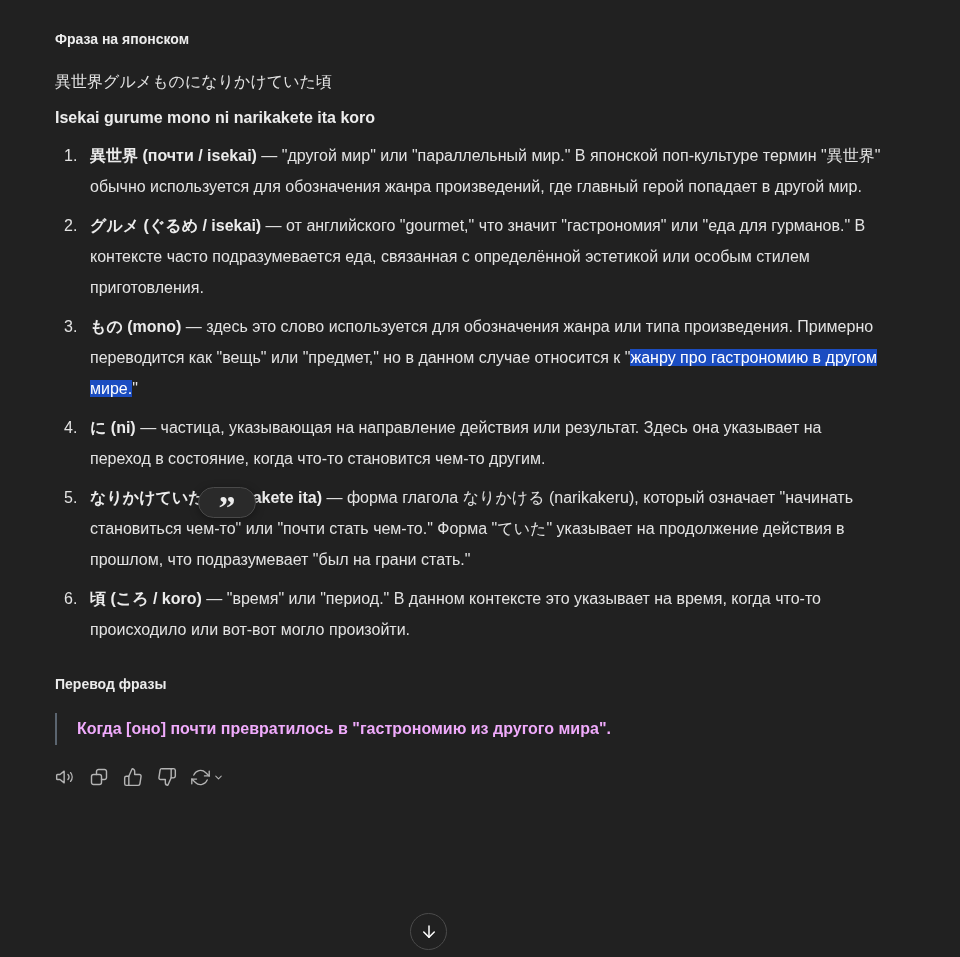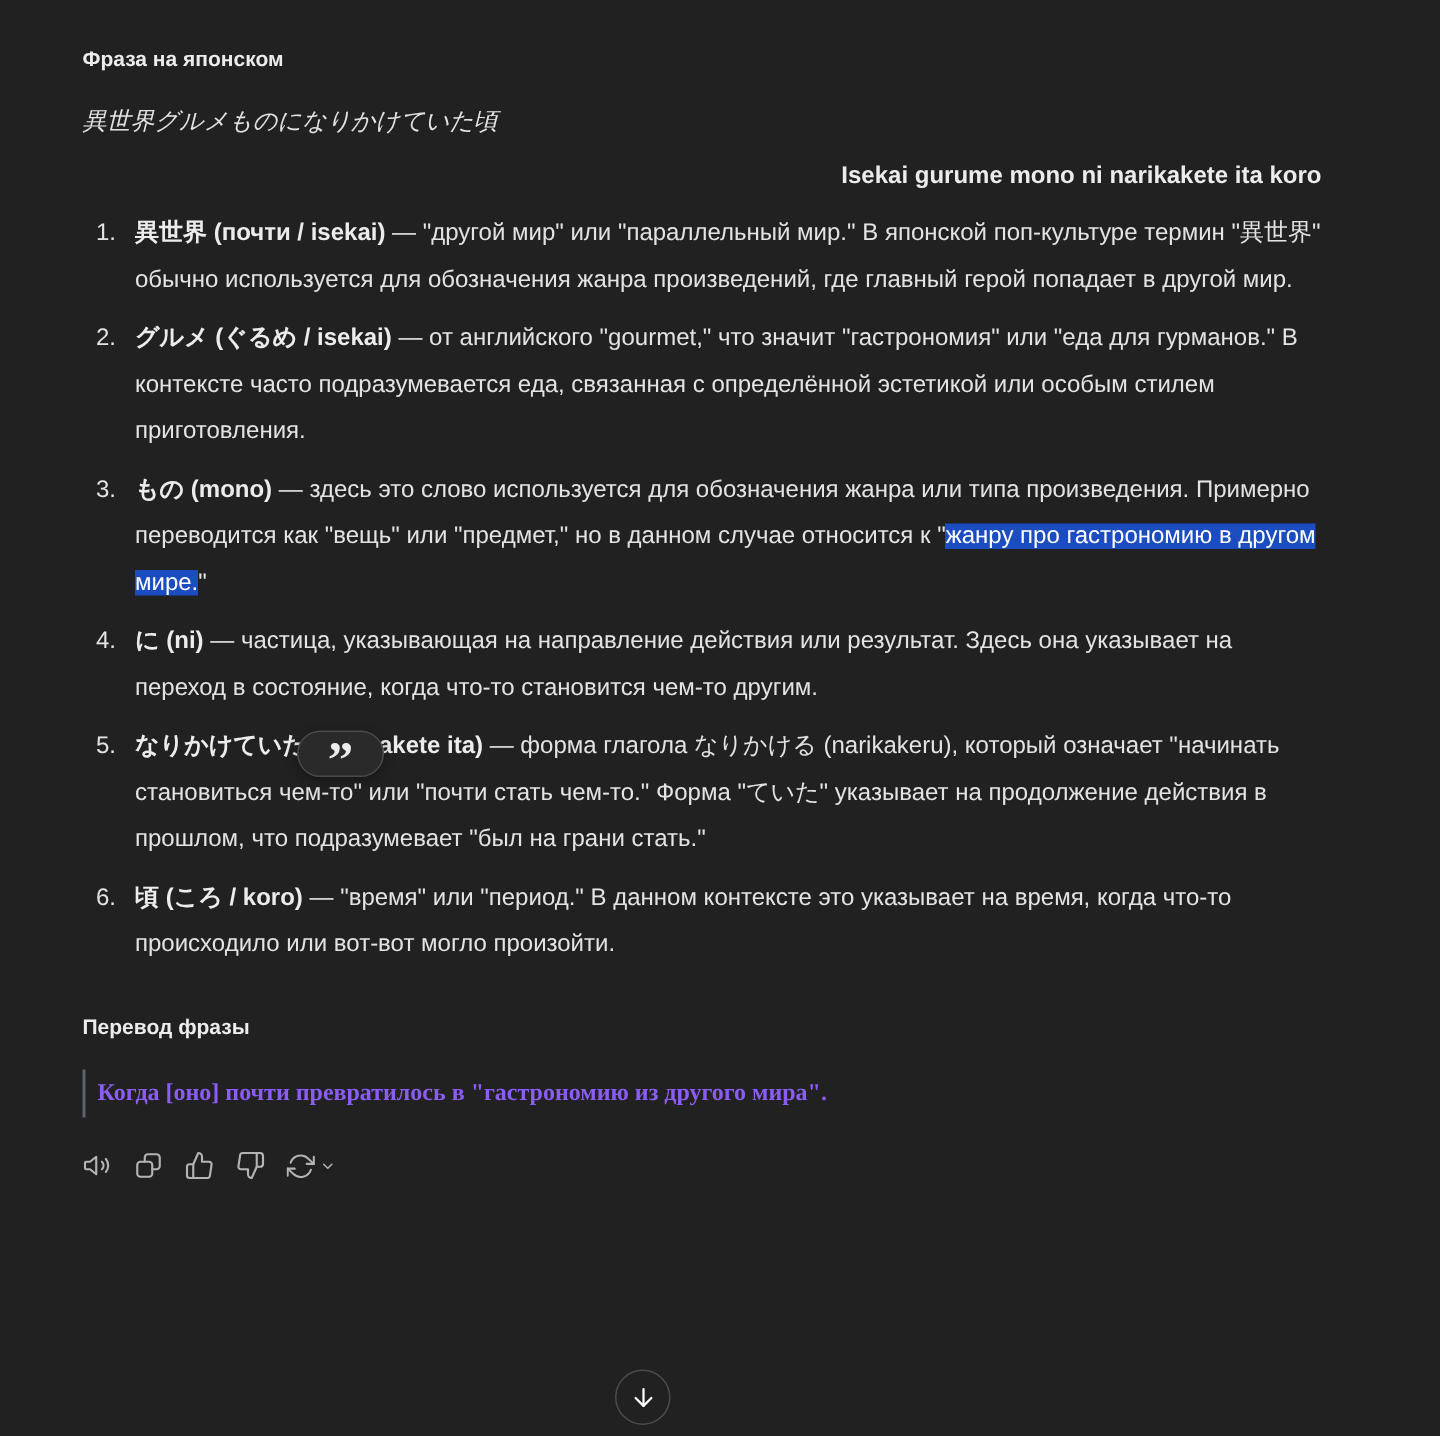--- a/index.html
+++ b/index.html
@@ -11,30 +11,30 @@
     font-family: "Liberation Sans", "DejaVu Sans", sans-serif;
     font-size: 16px;
     overflow: hidden;
     position: relative;
   }
   .content { position: absolute; left: 55px; top: 0; width: 826px; }
   h3 {
     color: #ececec; font-size: 14px; line-height: 25px;
     font-weight: 700; margin: 27px 0 16px;
   }
-  .jp-phrase { margin: 16px 0 8px; line-height: 28px; color: #e3e3e3; font-style: italic; }
-  .transcription-text { margin: 0 0 4px; line-height: 28px; font-weight: 700; color: #ececec; text-align: right; }
+  .jp-phrase { margin: 16px 0 8px; line-height: 28px; color: #e3e3e3; }
+  .transcription-text { margin: 0 0 4px; line-height: 28px; font-weight: 700; color: #ececec; }
   ol.analysis { list-style: none; margin: 8px 0 6px; padding: 0; }
   ol.analysis li { position: relative; padding-left: 35px; margin-bottom: 8px; line-height: 31px; }
   ol.analysis .num { position: absolute; left: 9px; top: 0; }
   .term { font-weight: 700; color: #ececec; }
   .hl { background: #1b4dc1; color: #ffffff; }
   blockquote {
     margin: 16px 0 0; border-left: 2px solid #5b6570;
-    padding: 2px 0 2px 8px; font-weight: 700; color: #8b5cf6; line-height: 28px; font-family: Liberation Serif, serif;
+    padding: 2px 0 2px 20px; font-weight: 700; color: #f0abfc; line-height: 28px;
   }
   .actions { display: flex; align-items: center; gap: 14px; margin-top: 22px; color: #b4b4b4; }
   .action-btn {
     background: none; border: none; padding: 0; margin: 0;
     color: #b4b4b4; cursor: pointer; display: flex; align-items: center; gap: 3px;
   }
   .action-btn svg { display: block; }
   .quote-pill {
     position: absolute; left: 198px; top: 487px;
     width: 58px; height: 31px; border-radius: 16px;

